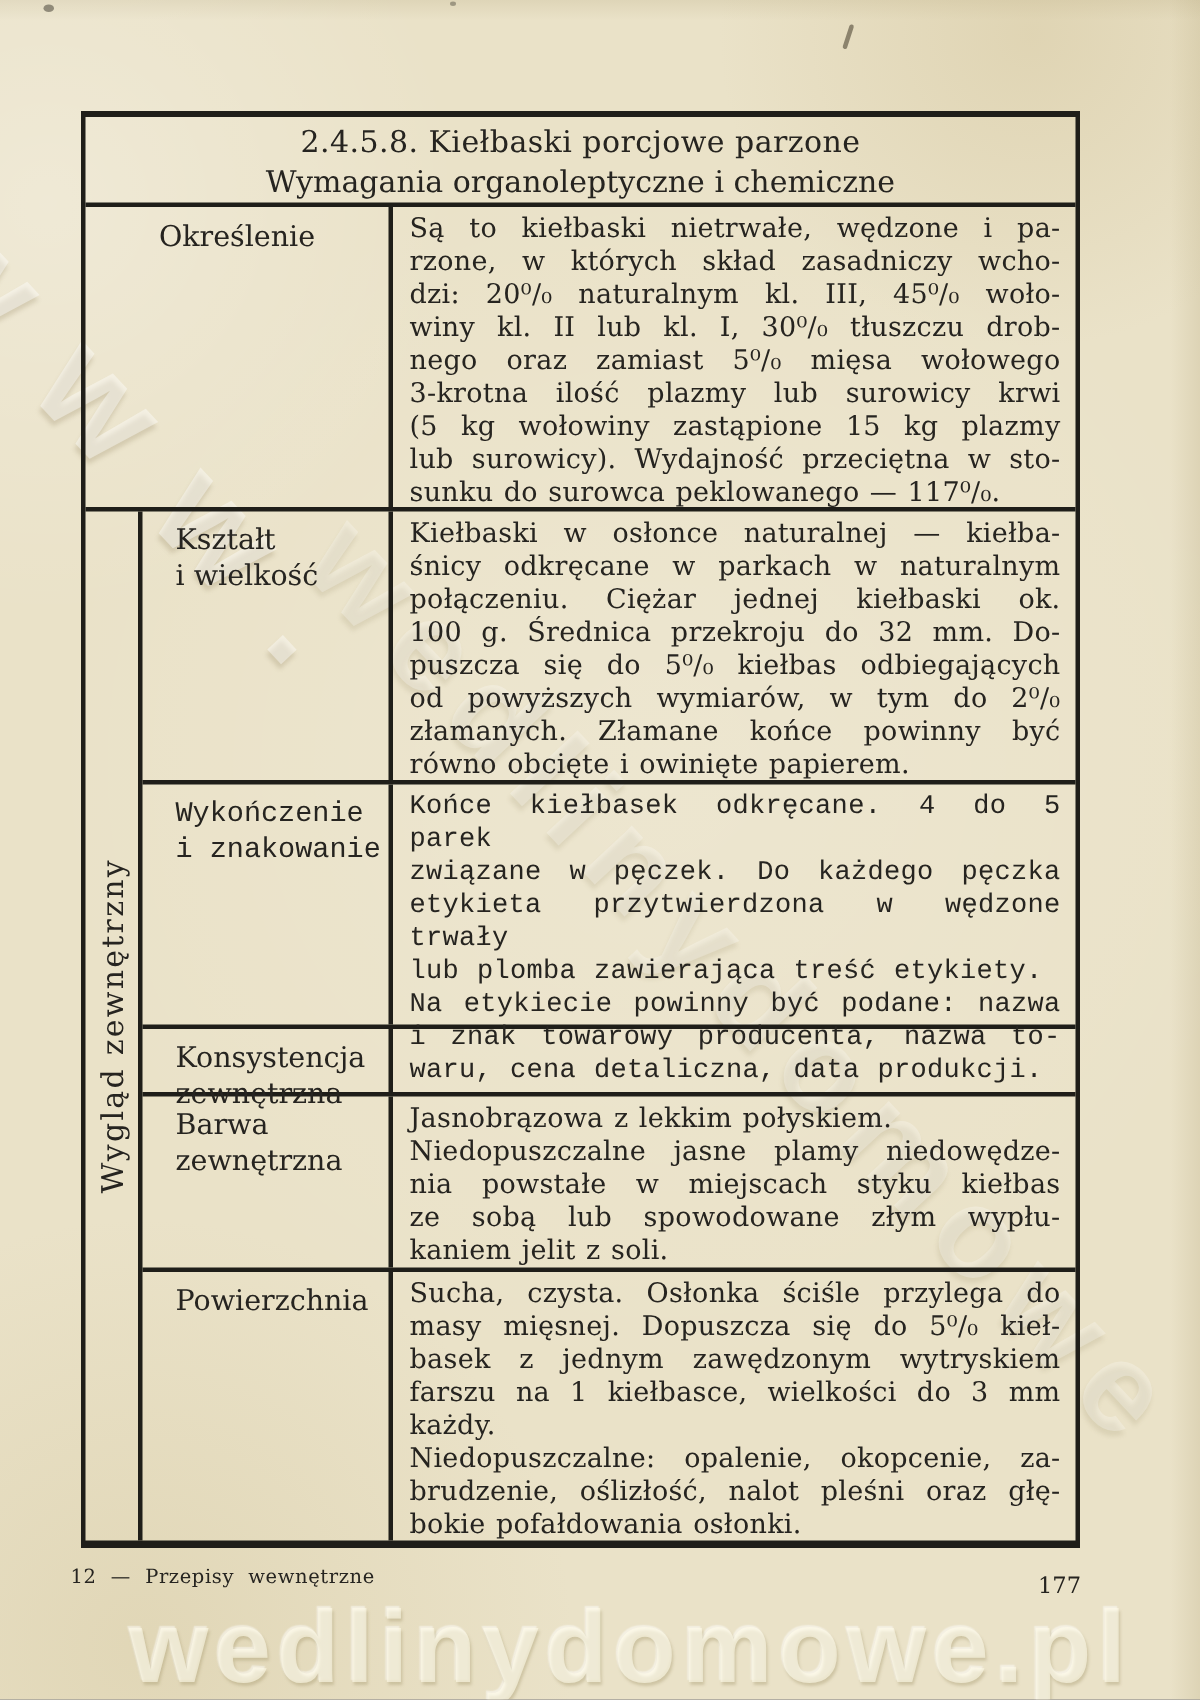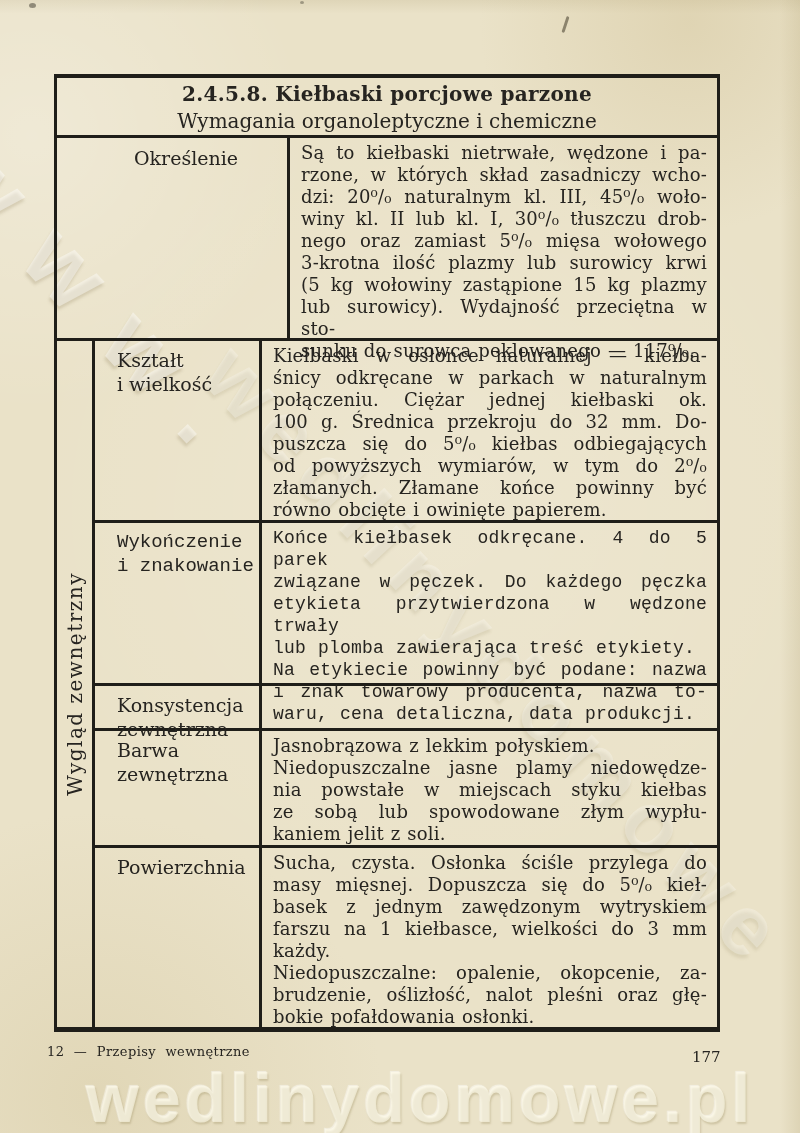--- a/index.html
+++ b/index.html
@@ -15,29 +15,29 @@
       linear-gradient(to left, rgba(175,160,115,.22), transparent 2.5%),
       linear-gradient(to bottom, rgba(170,155,110,.18), transparent 1.2%);
   }
   
   .doc-table{
     position:absolute;left:54px;top:74px;width:666px;height:958px;
     border:3px solid #1f1e19;border-top-width:4px;border-bottom-width:5px;
     box-sizing:border-box;
   }
   .thead{height:60px;border-bottom:3px solid #1f1e19;box-sizing:border-box;text-align:center;padding-top:3px;}
-  .h1{font-weight:bold;font-size:20px;line-height:27px;letter-spacing:.3px;}
+  .h1{font-weight:normal;font-size:20px;line-height:27px;letter-spacing:.3px;}
   .h2{font-size:20px;line-height:26px;}
   .trow{display:flex;border-bottom:3px solid #1f1e19;box-sizing:border-box;}
   .trow.last{border-bottom:none;}
   .lbl{
     flex:none;width:167px;border-right:3px solid #1f1e19;box-sizing:border-box;
     font-size:19px;line-height:24px;padding:7px 4px 0 22px;
   }
-  .lbl0{width:205px;text-align:center;padding:8px 0 0 0;margin-left:28px;}
+  .lbl0{width:205px;text-align:center;padding:8px 0 0 0;}
   .content{flex:1;min-width:0;font-size:18px;line-height:22px;padding:4px 10px 0 11px;box-sizing:border-box;}
   .content.center{display:flex;flex-direction:column;justify-content:center;padding-top:0;}
   .line{text-align:justify;text-align-last:justify;letter-spacing:.2px;word-spacing:1px;}
   .line.pend{text-align-last:left;}
   .group{display:flex;}
   .vcol{
     flex:none;width:38px;border-right:3px solid #1f1e19;box-sizing:border-box;
     display:flex;align-items:center;justify-content:center;
   }
   .vlabel{writing-mode:vertical-rl;transform:rotate(180deg);font-size:20px;letter-spacing:1.5px;white-space:nowrap;}

